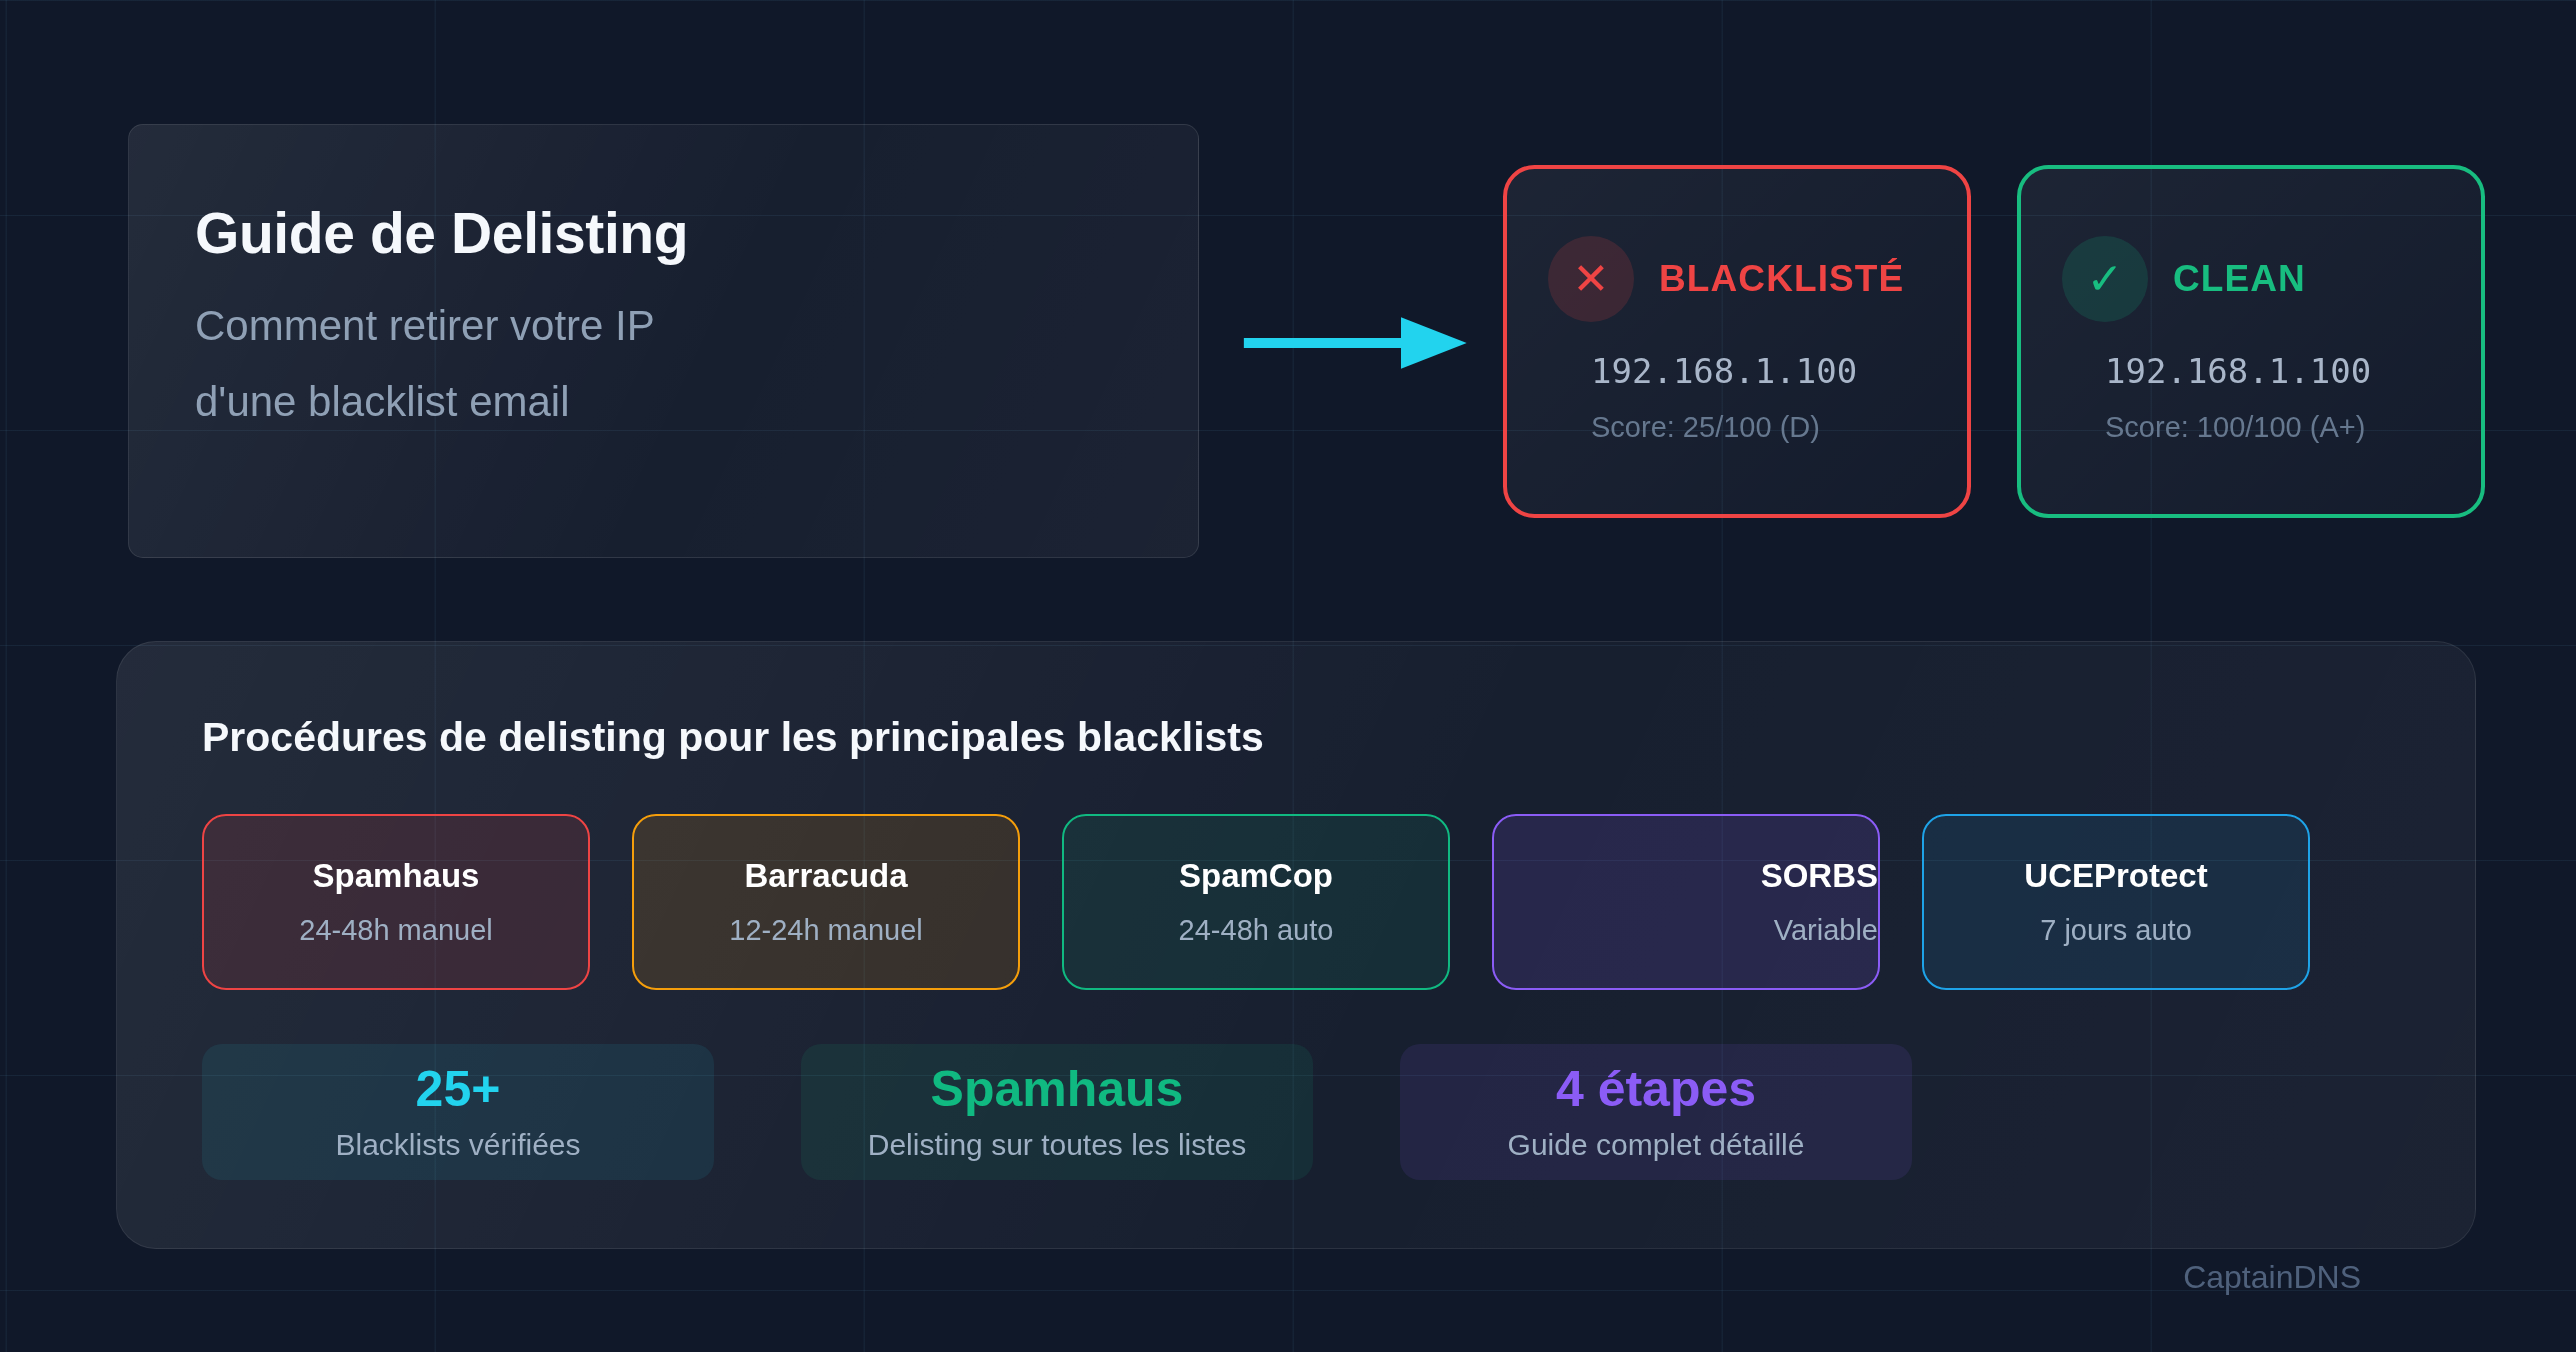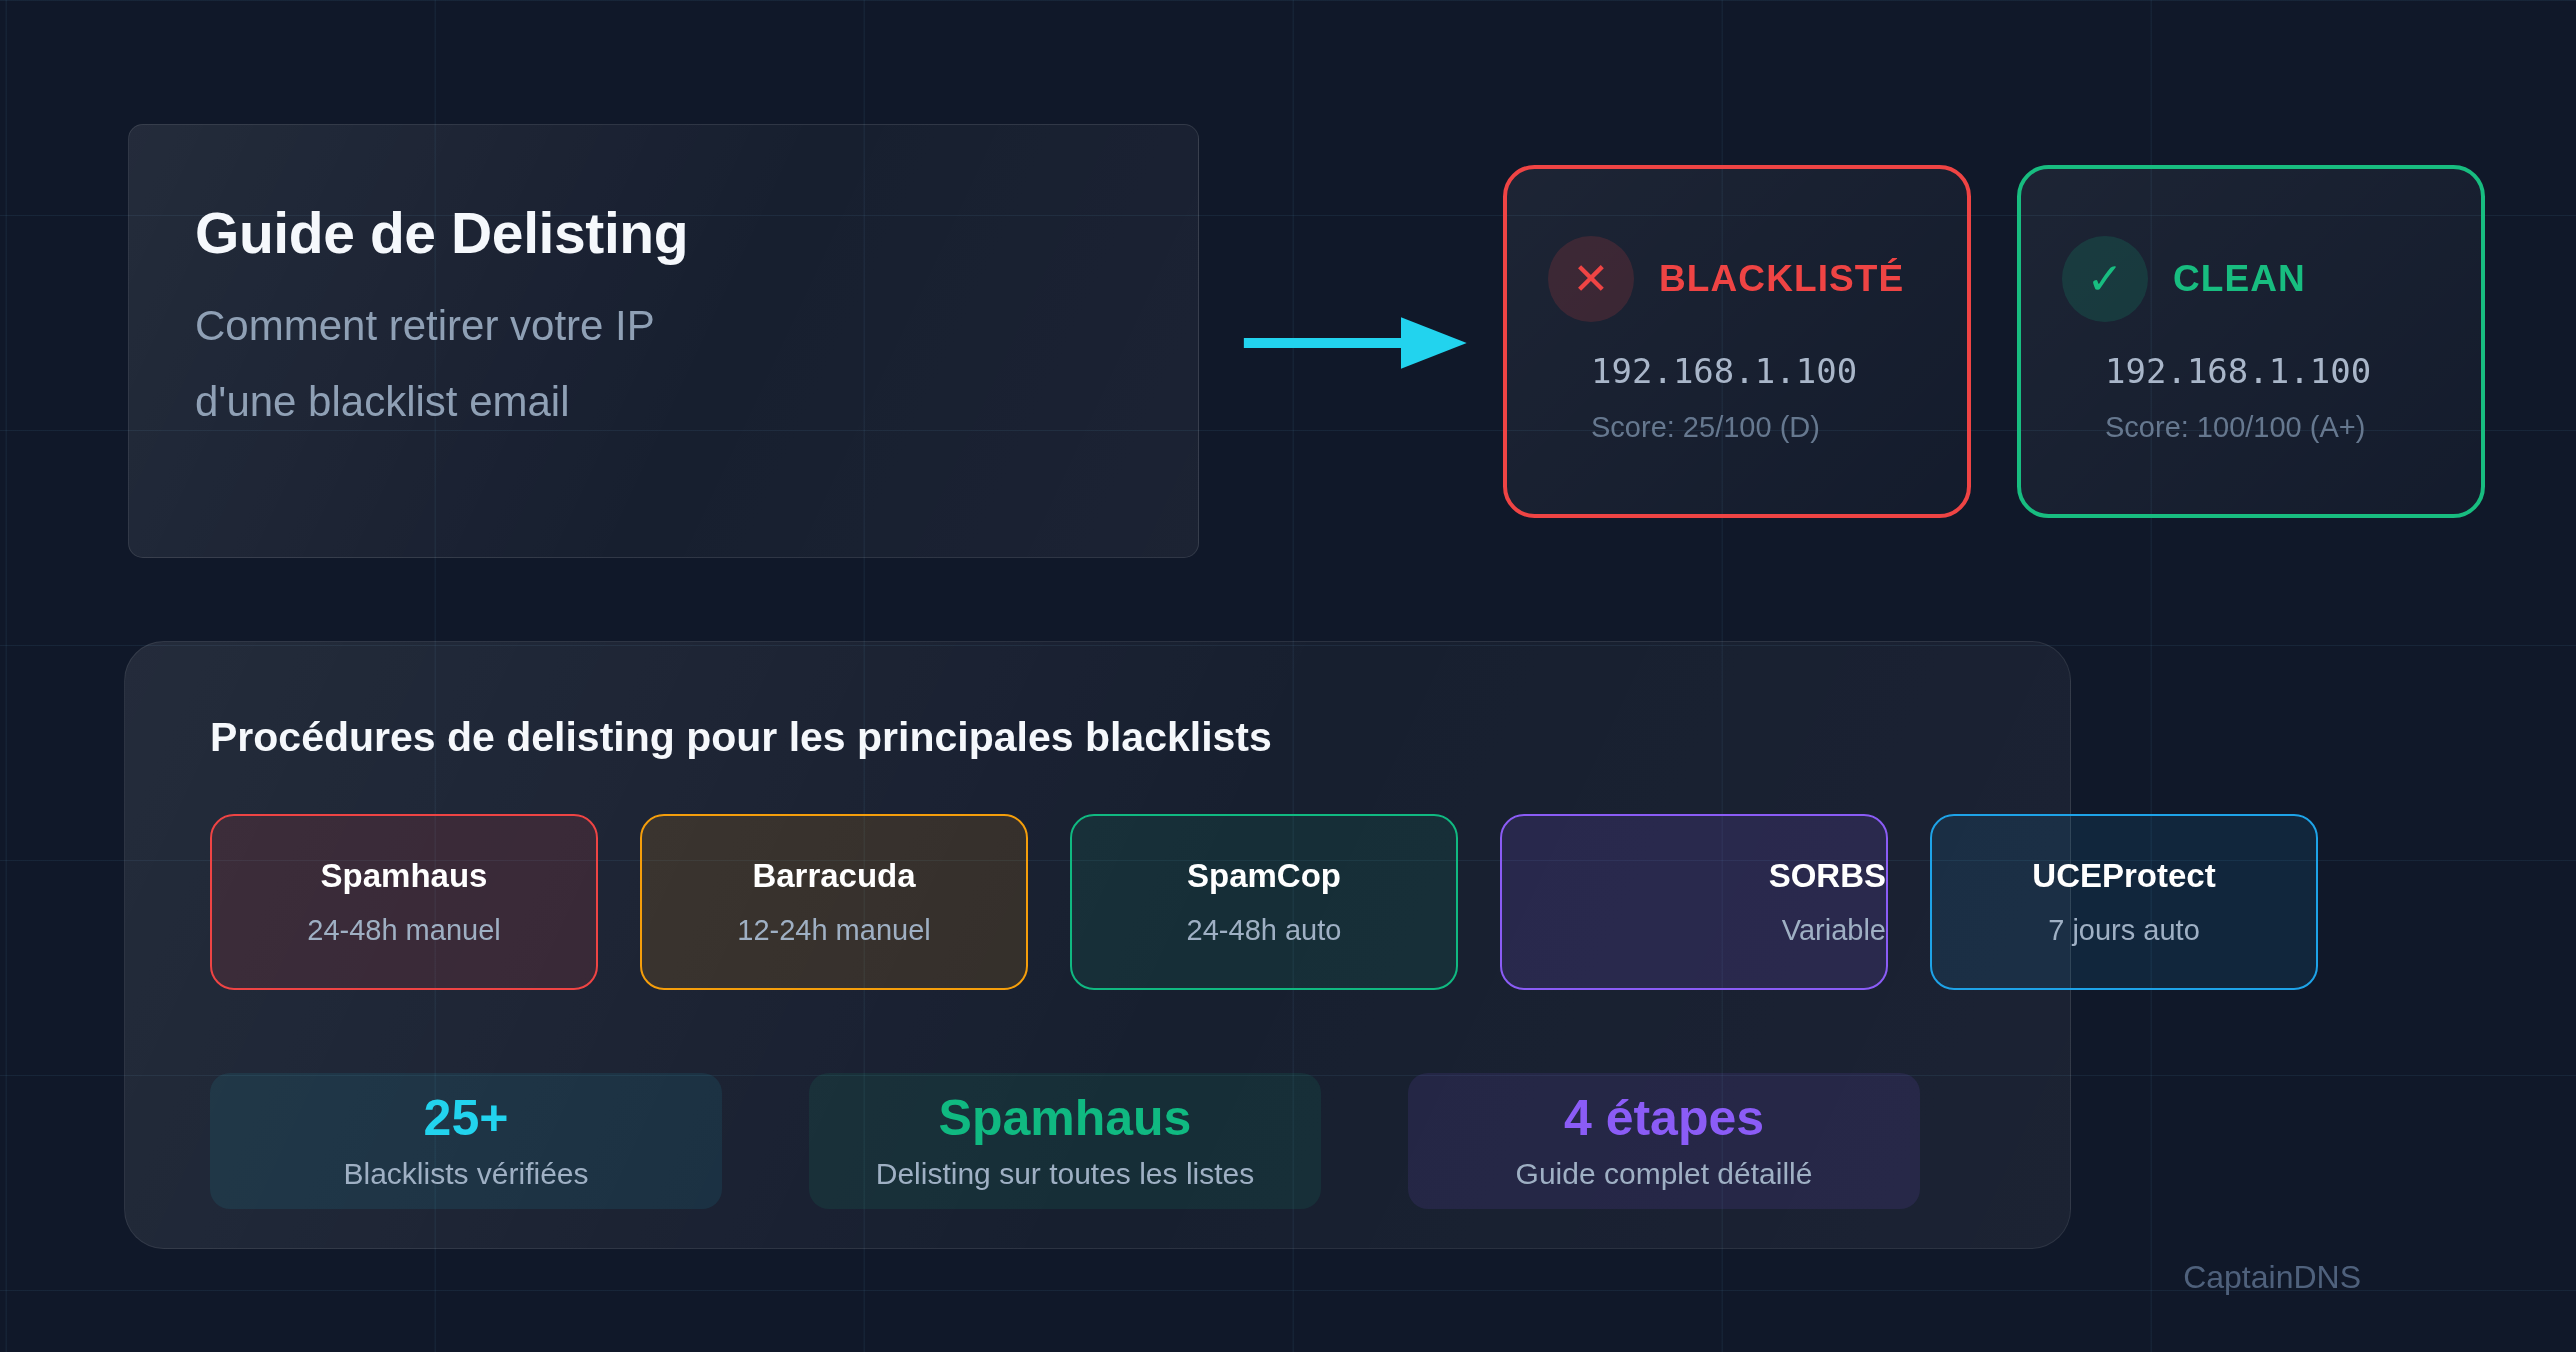--- a/index.html
+++ b/index.html
@@ -69,21 +69,21 @@
     position: absolute; left: 84px; top: 182px;
     font-family: "DejaVu Sans Mono", monospace;
     font-size: 34px; line-height: 40px; color: #a9b6c9;
   }
   .status-score {
     position: absolute; left: 84px; top: 242px;
     font-size: 29px; line-height: 33px; color: #66788f;
   }
 
   
-  .procedures-card { left: 124px; top: 641px; width: 1947px; height: 608px; border-color: rgba(255,255,255,0.08); text-decoration: underline; }
+  .procedures-card { left: 116px; top: 641px; width: 2360px; height: 608px; border-color: rgba(255,255,255,0.08); text-decoration: underline; }
   .procedures-heading {
     position: absolute; left: 85px; top: 71px;
     font-size: 41px; line-height: 49px; font-weight: 700; color: #f5f8fc;
   }
   .blacklist-row {
     position: absolute; left: 85px; top: 172px;
     display: flex; gap: 42px;
   }
   .mini-card {
     width: 388px; height: 176px; border-radius: 24px;
@@ -94,21 +94,21 @@
   .mini-name { font-size: 33px; font-weight: 700; color: #ffffff; }
   .mini-delay { font-size: 29px; color: #9fb0c4; }
 
   .stats-row {
     position: absolute; left: 85px; top: 402px;
     display: flex; gap: 87px;
   }
   .stat-box {
     width: 512px; height: 136px; border-radius: 20px;
     display: flex; flex-direction: column; align-items: center; justify-content: center;
-    gap: 11.4px; box-sizing: border-box; margin-top: 29px;
+    gap: 11.4px; box-sizing: border-box;
   }
   .stat-value { font-size: 50px; line-height: 53px; font-weight: 700; }
   .stat-label { font-size: 30px; line-height: 33px; color: #9fb0c4; }
 
   
   .watermark {
     position: absolute; right: 215px; top: 1259px;
     font-size: 32px; color: #4f617c;
   }
 </style>

